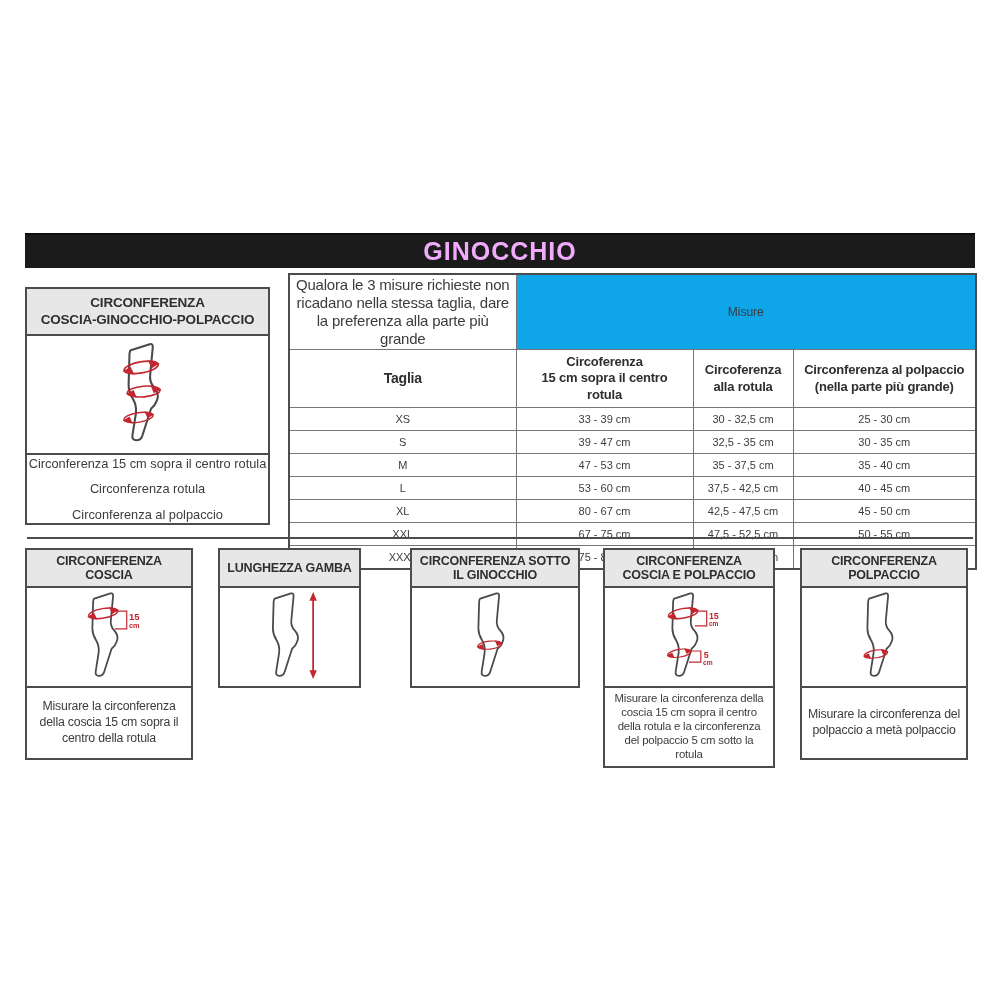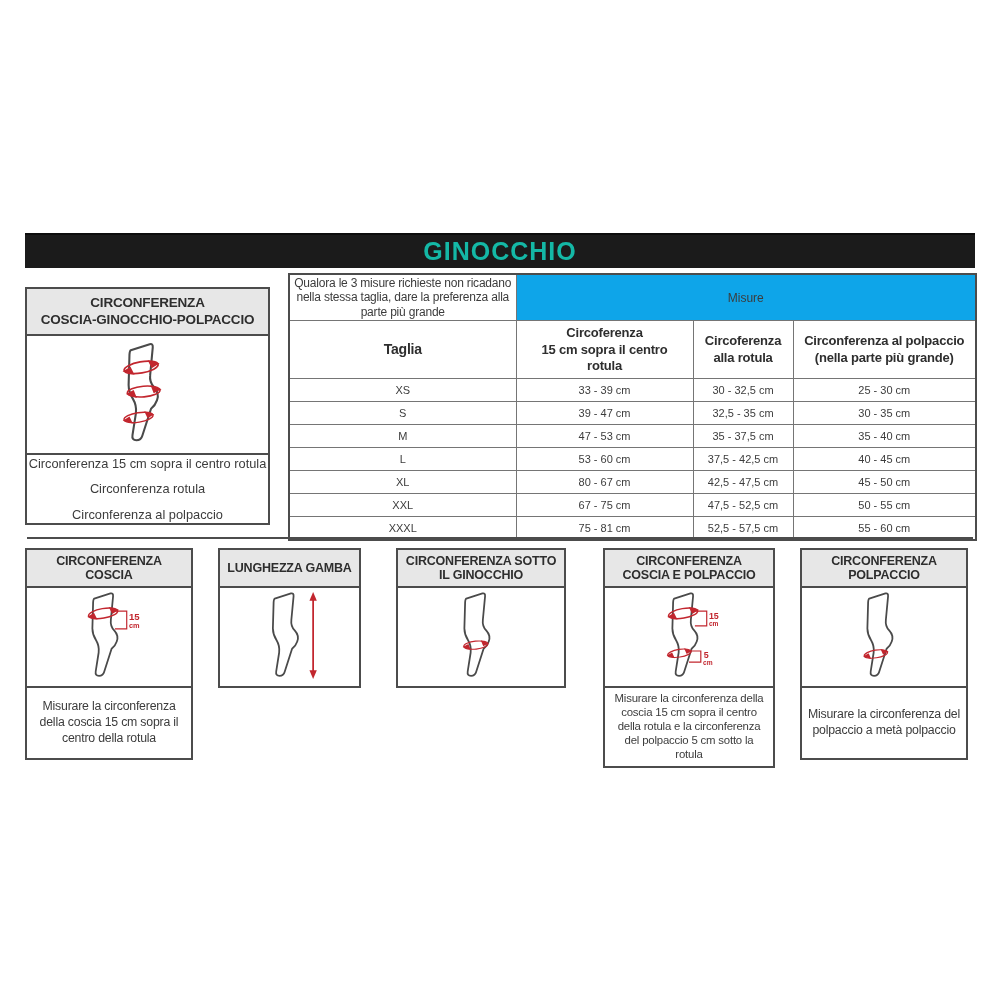--- a/index.html
+++ b/index.html
@@ -3,41 +3,41 @@
 <meta charset="utf-8">
 <style>
   * { margin:0; padding:0; box-sizing:border-box; }
   html,body { width:1000px; height:1000px; background:#ffffff;
     font-family:"Liberation Sans", sans-serif; color:#3c3c3c; }
   .abs { position:absolute; }
 
   
   .banner { left:25px; top:233px; width:950px; height:35px; background:#1b1b1b;
     border-top:2px solid #0d0d0d; display:flex; align-items:center; justify-content:center; }
-  .banner h1 { color:#14b8a6; font-size:25px; font-weight:bold; letter-spacing:1px; }
+  .banner h1 { color:#f0abfc; font-size:25px; font-weight:bold; letter-spacing:1px; }
 
   
   .panel { left:25px; top:287px; width:245px; height:238px; border:2px solid #4c4c4c;
     display:flex; flex-direction:column; background:#fff; }
   .panel-title { height:47px; background:#e7e7e7; border-bottom:2px solid #4c4c4c;
     display:flex; align-items:center; justify-content:center; text-align:center;
     font-weight:bold; font-size:13.5px; line-height:1.2; white-space:pre-line;
     letter-spacing:-0.2px; color:#2e2e2e; }
   .panel-illo { height:119px; border-bottom:2px solid #4c4c4c;
     display:flex; align-items:center; justify-content:center; }
   .panel-caption { flex:1; display:flex; flex-direction:column; align-items:center;
     justify-content:space-between; font-size:12.8px; line-height:1.35; text-align:center; }
 
   
   .sizetable { left:288px; top:273px; }
   table { border-collapse:collapse; table-layout:fixed; width:687px; background:#fff; }
   table, td { border:1px solid #757575; }
   table { border:2px solid #4c4c4c; }
   td { text-align:center; vertical-align:middle; padding:1px 4px; }
-  td.note { font-size:12px; line-height:1.2; letter-spacing:-0.2px; }
+  td.note { font-size:15px; line-height:1.2; letter-spacing:-0.2px; }
   td.misure { background:#0ea5e9; font-size:12px; }
   tr.note-row td { height:30px; }
   tr.colhead td { height:58px; font-weight:bold; font-size:13px; line-height:1.25;
     white-space:pre-line; color:#2e2e2e; letter-spacing:-0.2px; }
   tr.colhead td:first-child { font-size:14px; }
   tr.data td { height:23px; font-size:11px; }
 
   
   .divider { left:27px; top:537px; width:946px; height:2px; background:#4c4c4c; }
 
@@ -48,21 +48,21 @@
     font-weight:bold; font-size:12.5px; line-height:1.15; white-space:pre-line;
     letter-spacing:-0.2px; color:#2e2e2e; }
   .card-illo { height:102px; border:2px solid #4c4c4c; margin-top:-2px; background:#fff;
     display:flex; align-items:center; justify-content:center;text-decoration:underline; }
   .card-text { min-height:74px; border:2px solid #4c4c4c; margin-top:-2px; background:#fff;
     display:flex; align-items:center; justify-content:center; text-align:center;
     font-size:12.3px; line-height:1.3; padding:4px 5px; letter-spacing:-0.2px; }
   .card-text.small { font-size:11.4px; line-height:1.22; }
   #card1 { left:25px;  width:168px; }
   #card2 { left:218px; width:143px; }
-  #card3 { left:396px; width:170px; }
+  #card3 { left:410px; width:170px; }
   #card4 { left:603px; width:172px; }
   #card5 { left:800px; width:168px; }
 
   
   .legline { fill:none; stroke:#4a4a4a; stroke-width:2.4; stroke-linejoin:round; stroke-linecap:round; }
   .redline { fill:none; stroke:#c2262e; stroke-width:1.6; }
   .redtxt  { fill:#c2262e; font-weight:bold; }
 </style>
 </head>
 <body>

